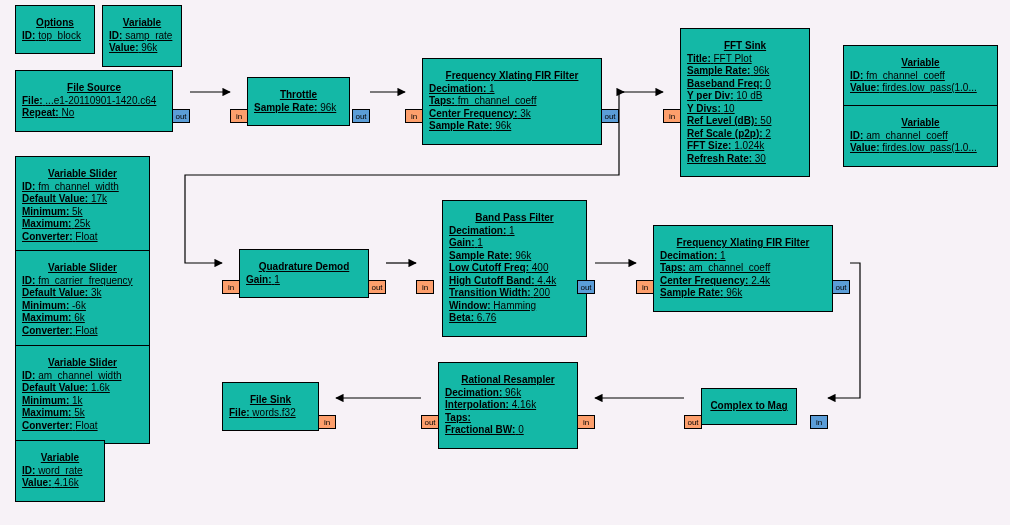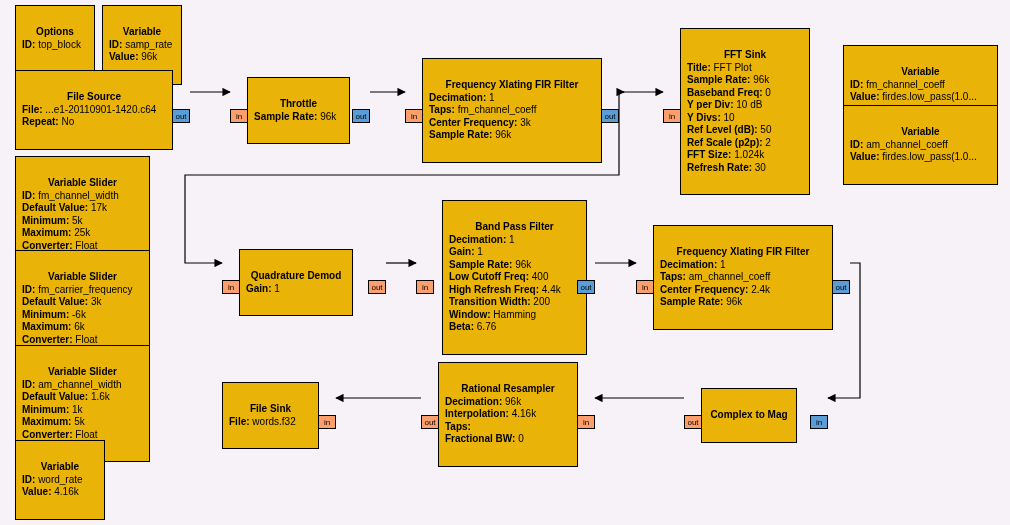--- a/index.html
+++ b/index.html
@@ -8,25 +8,26 @@
     width: 1010px;
     height: 525px;
     background: #f7f2f7;
     font-family: Verdana, Geneva, sans-serif;
     font-size: 10px;
     position: relative;
     overflow: hidden;
   }
   .block {
     position: absolute;
-    background: #eab308;
+    background: #14b8a6;
     border: 1px solid #000;
-    padding: 20px 6px;
+    padding: 11px 6px;
     box-sizing: border-box;
     line-height: 1.25;
+    text-decoration: underline;
   }
   .block-title {
     font-weight: bold;
     text-align: center;
     white-space: nowrap;
   }
   .prop { white-space: nowrap; }
   .prop-key { font-weight: bold; text-align: center; }
   .port {
     position: absolute;
@@ -141,34 +142,34 @@
   <div class="prop"><span class="prop-key">Maximum:</span> <span>5k</span></div>
   <div class="prop"><span class="prop-key">Converter:</span> <span>Float</span></div>
 </div>
 <div class="block" style="left:15px; top:440px; width:90px;">
   <div class="block-title">Variable</div>
   <div class="prop"><span class="prop-key">ID:</span> <span>word_rate</span></div>
   <div class="prop"><span class="prop-key">Value:</span> <span>4.16k</span></div>
 </div>
 
 <div class="port in" style="left:222px; top:256px;">in</div>
-<div class="block" style="left:239px; top:249px; width:114px;">
+<div class="block" style="left:239px; top:249px; width:130px;">
   <div class="block-title">Quadrature Demod</div>
   <div class="prop"><span class="prop-key">Gain:</span> <span>1</span></div>
 </div>
 <div class="port in" style="left:368px; top:256px; background:#fd9f6c;">out</div>
 
 <div class="port in" style="left:416px; top:256px;">in</div>
 <div class="block" style="left:442px; top:200px; width:145px;">
   <div class="block-title">Band Pass Filter</div>
   <div class="prop"><span class="prop-key">Decimation:</span> <span>1</span></div>
   <div class="prop"><span class="prop-key">Gain:</span> <span>1</span></div>
   <div class="prop"><span class="prop-key">Sample Rate:</span> <span>96k</span></div>
   <div class="prop"><span class="prop-key">Low Cutoff Freq:</span> <span>400</span></div>
-  <div class="prop"><span class="prop-key">High Refresh Freq:</span> <span>4.4k</span></div>
+  <div class="prop"><span class="prop-key">High Cutoff Band:</span> <span>4.4k</span></div>
   <div class="prop"><span class="prop-key">Transition Width:</span> <span>200</span></div>
   <div class="prop"><span class="prop-key">Window:</span> <span>Hamming</span></div>
   <div class="prop"><span class="prop-key">Beta:</span> <span>6.76</span></div>
 </div>
 <div class="port out" style="left:577px; top:256px;">out</div>
 
 <div class="port in" style="left:636px; top:256px;">in</div>
 <div class="block" style="left:653px; top:225px; width:180px;">
   <div class="block-title">Frequency Xlating FIR Filter</div>
   <div class="prop"><span class="prop-key">Decimation:</span> <span>1</span></div>

